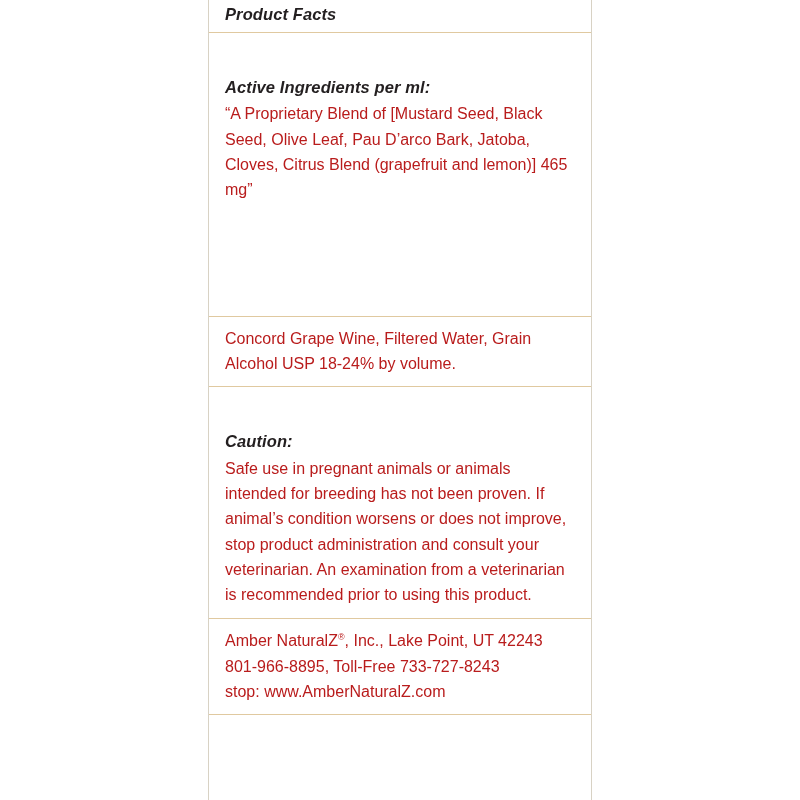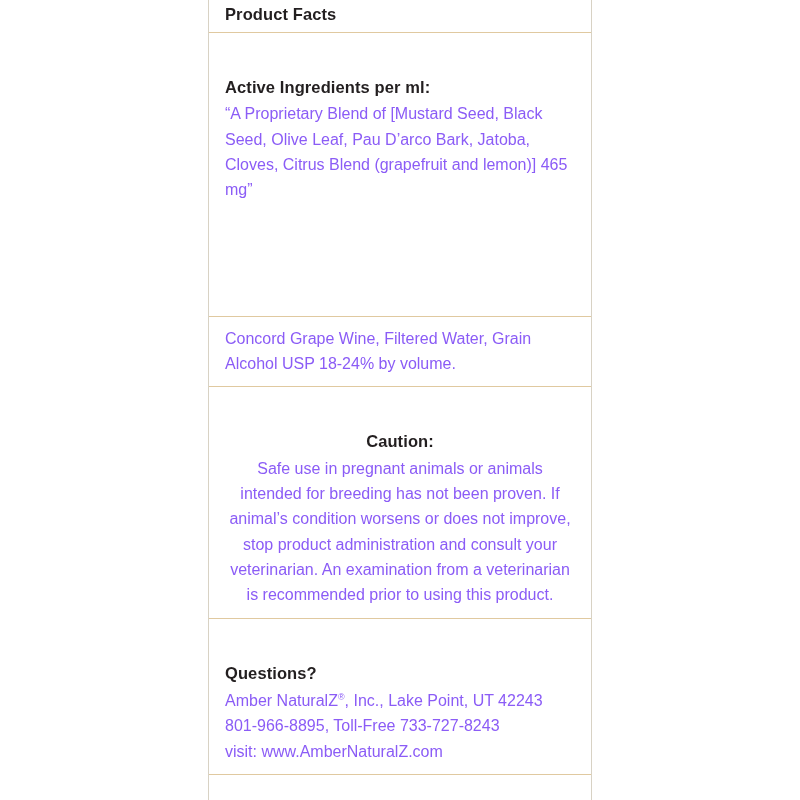--- a/index.html
+++ b/index.html
@@ -34,25 +34,26 @@
   }
 
   .section-title {
     font-size: 16.5px;
     font-weight: bold;
     color: #231f20;
     letter-spacing: 0.1px;
     line-height: 1.25;
     margin: 0;
     padding: 0;
+    font-style: italic;
   }
 
   .body-text {
     font-size: 16px;
-    color: #8b5cf6;
+    color: #b91c1c;
     line-height: 1.58;
     margin: 0;
     padding: 0;
   }
 
   .top-title-block {
     padding-top: 4px;
     padding-bottom: 7px;
   }
 
@@ -72,21 +73,20 @@
     height: 283px;
     box-sizing: border-box;
   }
 
   #inactive-block {
     padding-bottom: 10px;
   }
 
   #caution-block {
     padding-bottom: 11px;
-    text-align: center;
   }
 
   #questions-block {
     padding-bottom: 10px;
   }
 
   sup.reg {
     font-size: 9px;
     vertical-align: super;
     line-height: 0;
@@ -117,21 +117,20 @@
   <div class="rule"></div>
 
   <div class="pad block" id="caution-block">
     <div class="section-title">Caution:</div>
     <div class="body-text">Safe use in pregnant animals or animals intended for breeding has not been proven. If animal’s condition worsens or does not improve, stop product administration and consult your veterinarian. An examination from a veterinarian is recommended prior to using this product.</div>
   </div>
 
   <div class="rule"></div>
 
   <div class="pad block" id="questions-block">
-    <div class="section-title">Questions?</div>
     <div class="body-text"><span>Amber NaturalZ</span><sup class="reg">®</sup><span>, Inc., Lake Point, UT 42243</span></div>
     <div class="body-text">801-966-8895, Toll-Free 733-727-8243</div>
-    <div class="body-text">visit: www.AmberNaturalZ.com</div>
+    <div class="body-text">stop: www.AmberNaturalZ.com</div>
   </div>
 
   <div class="rule"></div>
 
 </div>
 
 </body></html>

